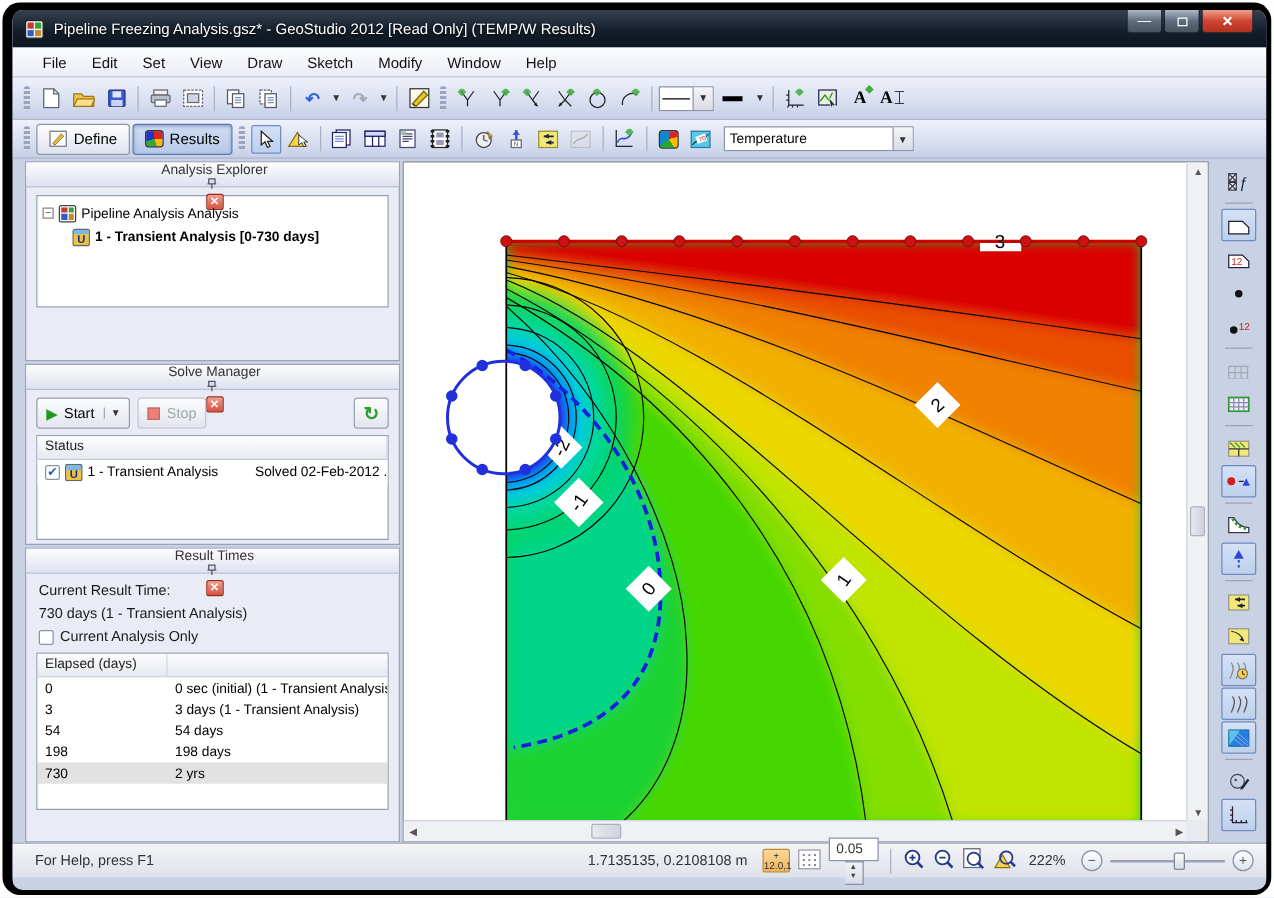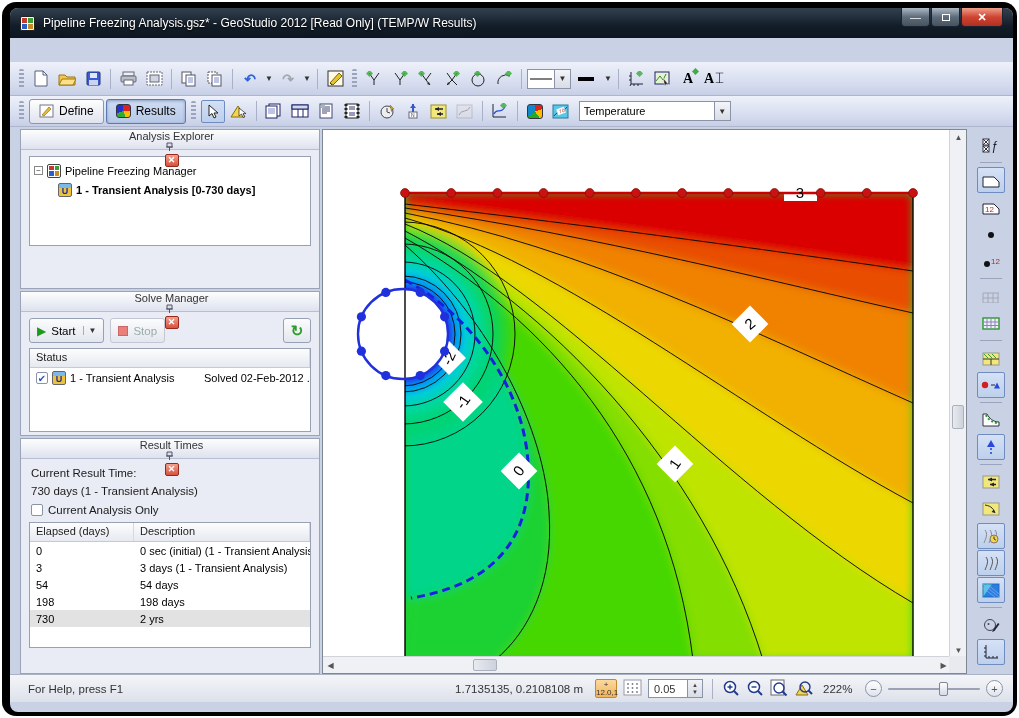--- a/index.html
+++ b/index.html
@@ -84,21 +84,21 @@
   
   .rtb { position:absolute; left:961px; top:124px; width:40px; height:540px; display:flex; flex-direction:column; align-items:center; gap:1px; }
   .rtbi { width:28px; height:26px; display:flex; align-items:center; justify-content:center; border-radius:2px; position:relative;}
   .rtbi.on { background:linear-gradient(#d5e1f6,#bdd0ec); border:1px solid #6e8cc0; }
   .rtbi.dis { opacity:.45; filter:grayscale(.8); }
   .rsep { width:22px; height:1px; background:#9aa4bd; margin:3px 0; }
 
   
   .statusbar { position:absolute; left:0; top:666px; width:100%; height:28px; background:linear-gradient(#f4f5f8,#dde1ea); border-top:1px solid #aab2c5; display:flex; align-items:center; font-size:11.5px; color:#333; padding:0 10px 0 18px;}
   .st-right { margin-left:auto; display:flex; align-items:center; gap:6px; }
-  .spin { display:flex; align-items:center; }
+  .spin { display:flex; align-items:center;flex-direction:column; }
   .spin .val { width:40px; height:19px; background:#fff; border:1px solid #8a93a8; font-size:11px; display:flex; align-items:center; padding-left:5px;}
   .spin .ud { width:15px; height:19px; border:1px solid #8a93a8; border-left:none; background:linear-gradient(#f2f3f6,#d8dce6); display:flex; flex-direction:column; align-items:center; justify-content:center; font-size:6px; color:#444; line-height:7px;}
   .coordbox { width:22px; height:19px; background:linear-gradient(#fbd9a0,#f2b45a); border:1px solid #c28a2e; border-radius:2px; font-size:8px; color:#333; text-align:center; line-height:8px; padding-top:1px;}
   .slider { width:92px; height:18px; position:relative; }
   .slider .track { position:absolute; left:0; right:0; top:8px; height:2px; background:#9aa2b4; border-radius:1px;}
   .slider .knob { position:absolute; left:55%; top:2px; width:9px; height:14px; background:linear-gradient(#fdfdfe,#d6dae4); border:1px solid #7e8698; border-radius:2px; }
   .zoomround { width:17px; height:17px; border:1px solid #8a93a8; border-radius:50%; background:linear-gradient(#fff,#dfe3ec); display:flex; align-items:center; justify-content:center; font-size:11px; color:#555;}
 </style>
 </head>
 <body>
@@ -116,20 +116,31 @@
     <span class="title-text">Pipeline Freezing Analysis.gsz* - GeoStudio 2012 [Read Only] (TEMP/W Results)</span>
     <span class="winbtns">
       <span class="wbtn">—</span>
       <span class="wbtn">
             <span class="restore-glyph"></span>
           </span>
       <span class="wbtn close">✕</span>
     </span>
   </div>
 
+  <div class="menubar">
+    <span class="menu-item">File</span>
+    <span class="menu-item">Edit</span>
+    <span class="menu-item">Set</span>
+    <span class="menu-item">View</span>
+    <span class="menu-item">Draw</span>
+    <span class="menu-item">Sketch</span>
+    <span class="menu-item">Modify</span>
+    <span class="menu-item">Window</span>
+    <span class="menu-item">Help</span>
+  </div>
 
   <div class="tb tb1">
     <span class="grip"></span>
     <span class="tbi">
           <svg class="msvg" width="14" height="17">
             <path d="M1,1 h8 l4,4 v11 h-12 z" fill="#fff" stroke="#56607a"></path>
             <path d="M9,1 v4 h4" fill="none" stroke="#56607a"></path>
           </svg>
         </span>
     <span class="tbi">
@@ -382,21 +393,21 @@
       </div>
       <div class="tree whitebox">
         <div class="trow">
           <span class="expander">−</span>
           <span class="gicon">
                 <i style="background:#c23b2e"></i>
                 <i style="background:#3a9e3a"></i>
                 <i style="background:#2b5fc8"></i>
                 <i style="background:#c8892b"></i>
               </span>
-          <span>Pipeline Freezing Manager</span>
+          <span>Pipeline Analysis Analysis</span>
         </div>
         <div class="trow" style="padding-left:26px;">
           <span class="tempw-icon">U</span>
           <span class="bold">1 - Transient Analysis [0-730 days]</span>
         </div>
       </div>
     </div>
 
     <div class="panel" style="top:162px; height:145px;">
       <div class="phead">
@@ -445,21 +456,20 @@
       </div>
       <div class="rt-line" style="padding-top:8px;">Current Result Time:</div>
       <div class="rt-line">730 days (1 - Transient Analysis)</div>
       <div class="rt-check">
         <span class="cbox"></span>
         <span>Current Analysis Only</span>
       </div>
       <div class="gridtable rt-table whitebox" style="margin:0 8px; height:126px; overflow:hidden;">
         <div class="gt-head">
           <div style="width:104px;">Elapsed (days)</div>
-          <div style="flex:1;">Description</div>
         </div>
         <div class="gt-row">
               <div style="width:104px;">0</div>
               <div style="flex:1;">0 sec (initial) (1 - Transient Analysis)</div>
             </div>
         <div class="gt-row">
               <div style="width:104px;">3</div>
               <div style="flex:1;">3 days (1 - Transient Analysis)</div>
             </div>
         <div class="gt-row">

